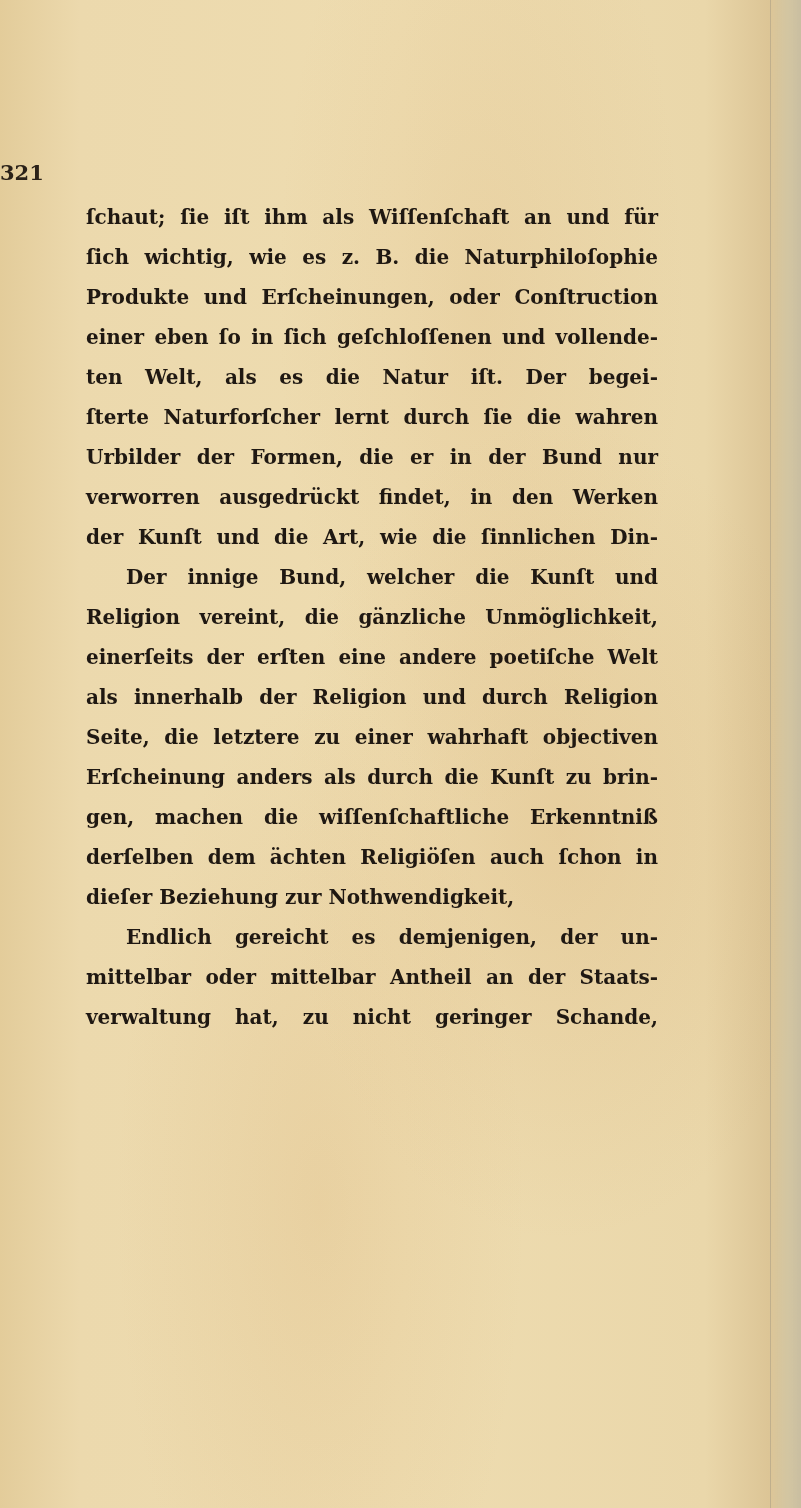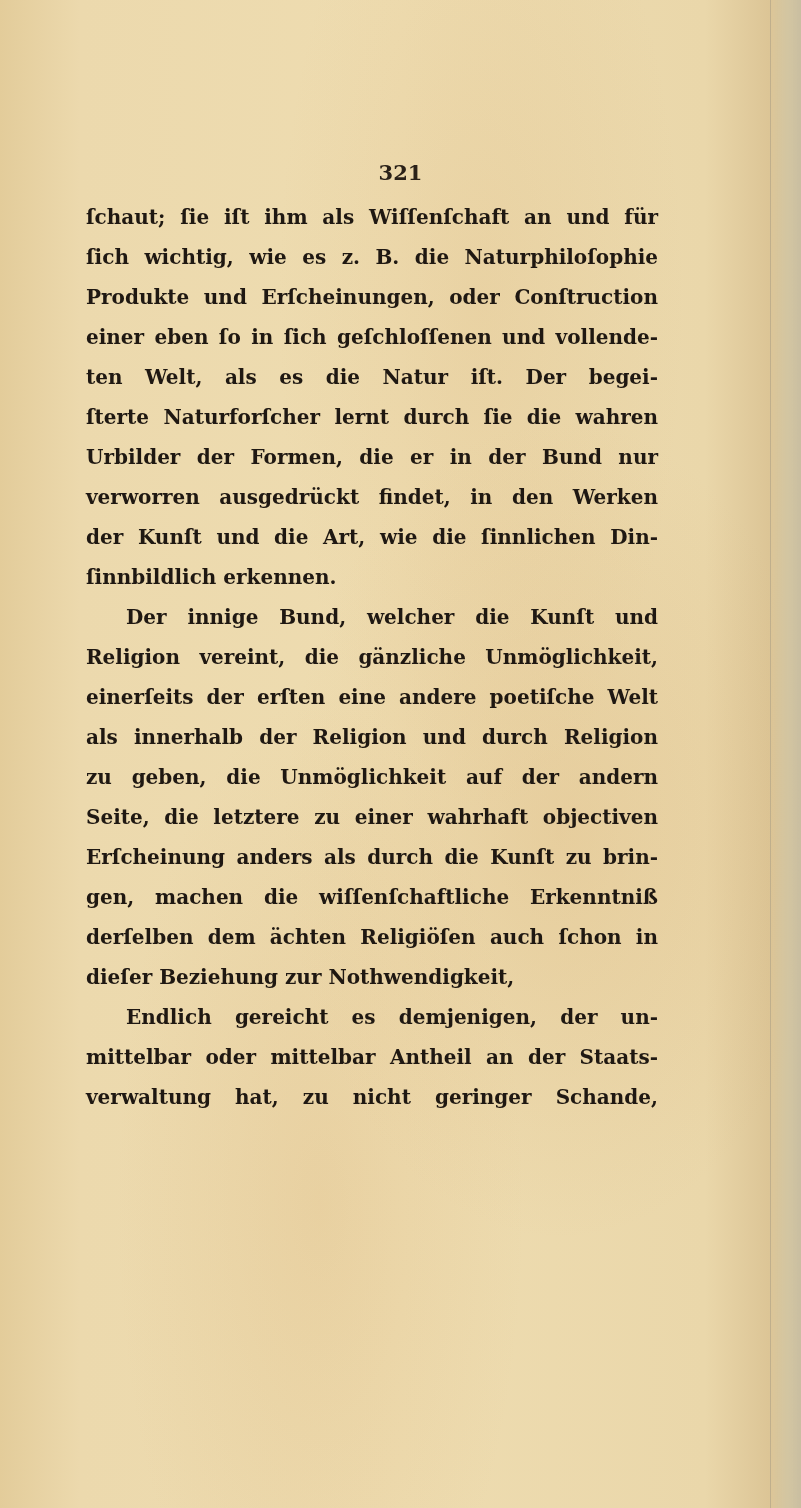--- a/index.html
+++ b/index.html
@@ -30,21 +30,20 @@
       width: 30px;
       height: 1508px;
       background: linear-gradient(90deg, rgba(200,180,140,0) 0%, rgba(205,195,165,0.55) 60%, rgba(195,185,160,0.7) 100%);
       border-left: 1px solid rgba(170,150,110,0.35);
     }
     .page-number {
       position: absolute;
       top: 160px;
       left: 0;
       width: 801px;
-      text-align: center;
       font-family: "DejaVu Serif", serif;
       font-weight: bold;
       font-size: 21px;
       color: #2a2118;
       letter-spacing: 0;
     }
     .text-block {
       position: absolute;
       top: 197px;
       left: 86px;
@@ -79,26 +78,24 @@
   <div class="text-block">
     <div class="line">ſchaut; ſie iſt ihm als Wiſſenſchaft an und für</div>
     <div class="line">ſich wichtig, wie es z. B. die Naturphiloſophie</div>
     <div class="line">Produkte und Erſcheinungen, oder Conſtruction</div>
     <div class="line">einer eben ſo in ſich geſchloſſenen und vollende-</div>
     <div class="line">ten Welt, als es die Natur iſt. Der begei-</div>
     <div class="line">ſterte Naturforſcher lernt durch ſie die wahren</div>
     <div class="line">Urbilder der Formen, die er in der Bund nur</div>
     <div class="line">verworren ausgedrückt findet, in den Werken</div>
     <div class="line">der Kunſt und die Art, wie die ſinnlichen Din-</div>
-    <div class="line last">ſinnbildlich erkennen.</div>
     <div class="line indent">Der innige Bund, welcher die Kunſt und</div>
     <div class="line">Religion vereint, die gänzliche Unmöglichkeit,</div>
     <div class="line">einerſeits der erſten eine andere poetiſche Welt</div>
     <div class="line">als innerhalb der Religion und durch Religion</div>
-    <div class="line">zu geben, die Unmöglichkeit auf der andern</div>
     <div class="line">Seite, die letztere zu einer wahrhaft objectiven</div>
     <div class="line">Erſcheinung anders als durch die Kunſt zu brin-</div>
     <div class="line">gen, machen die wiſſenſchaftliche Erkenntniß</div>
     <div class="line">derſelben dem ächten Religiöſen auch ſchon in</div>
     <div class="line last">dieſer Beziehung zur Nothwendigkeit,</div>
     <div class="line indent">Endlich gereicht es demjenigen, der un-</div>
     <div class="line">mittelbar oder mittelbar Antheil an der Staats-</div>
     <div class="line">verwaltung hat, zu nicht geringer Schande,</div>
   </div>
 </div>

